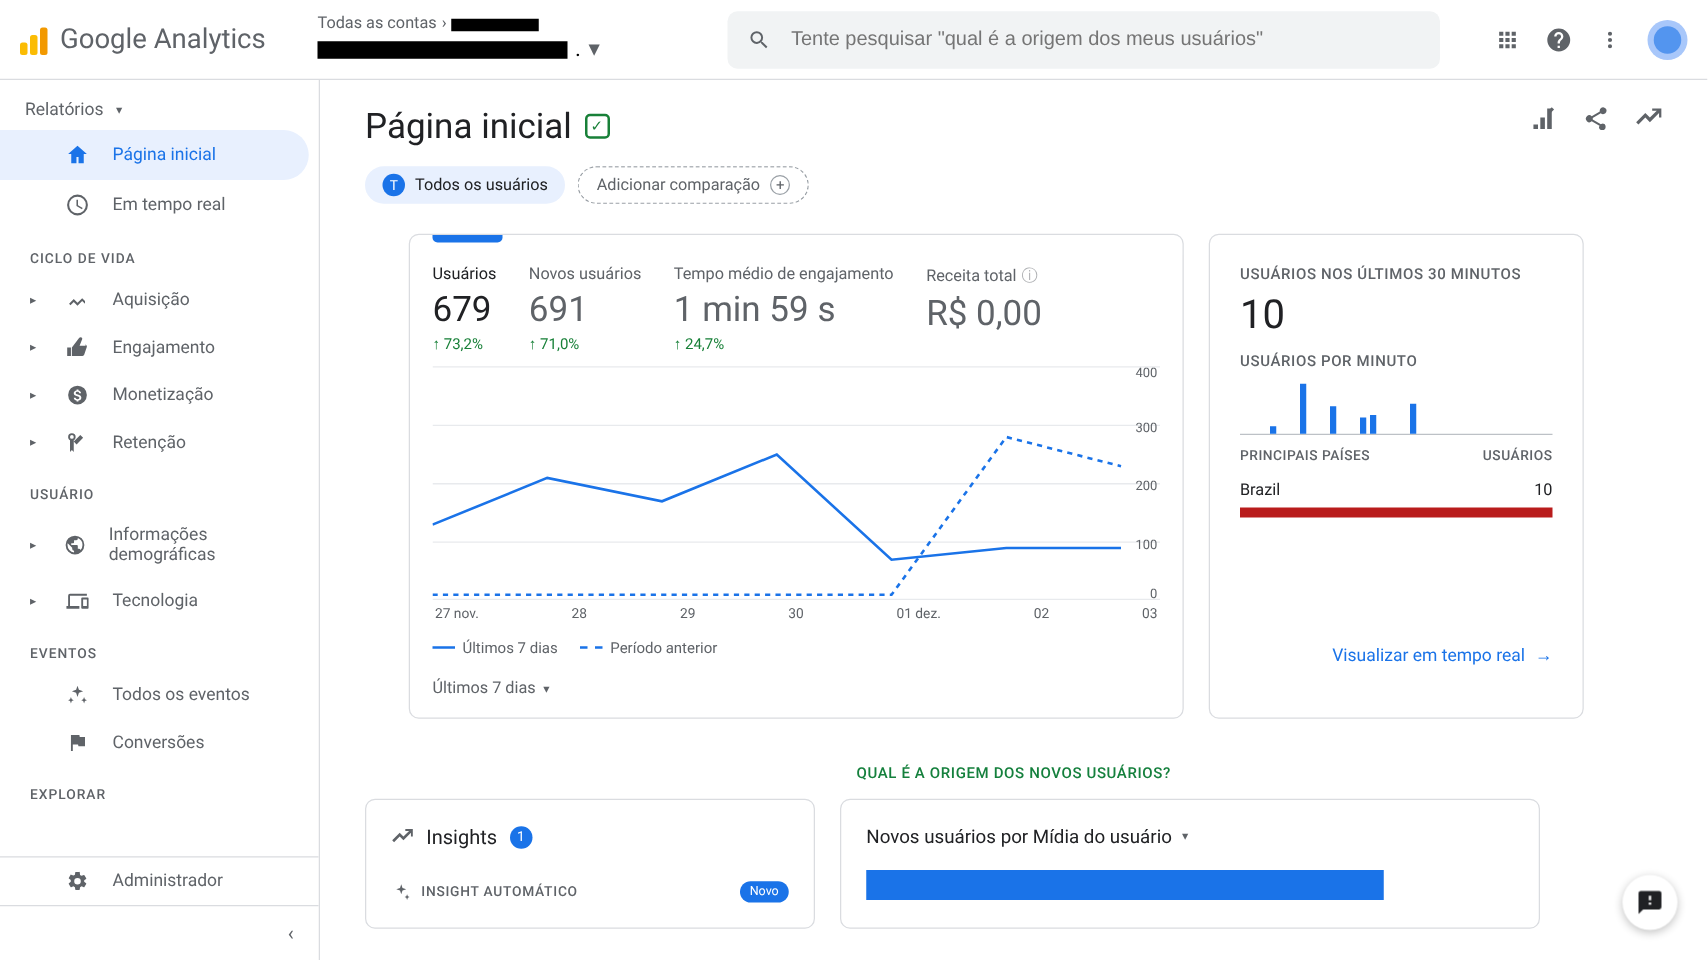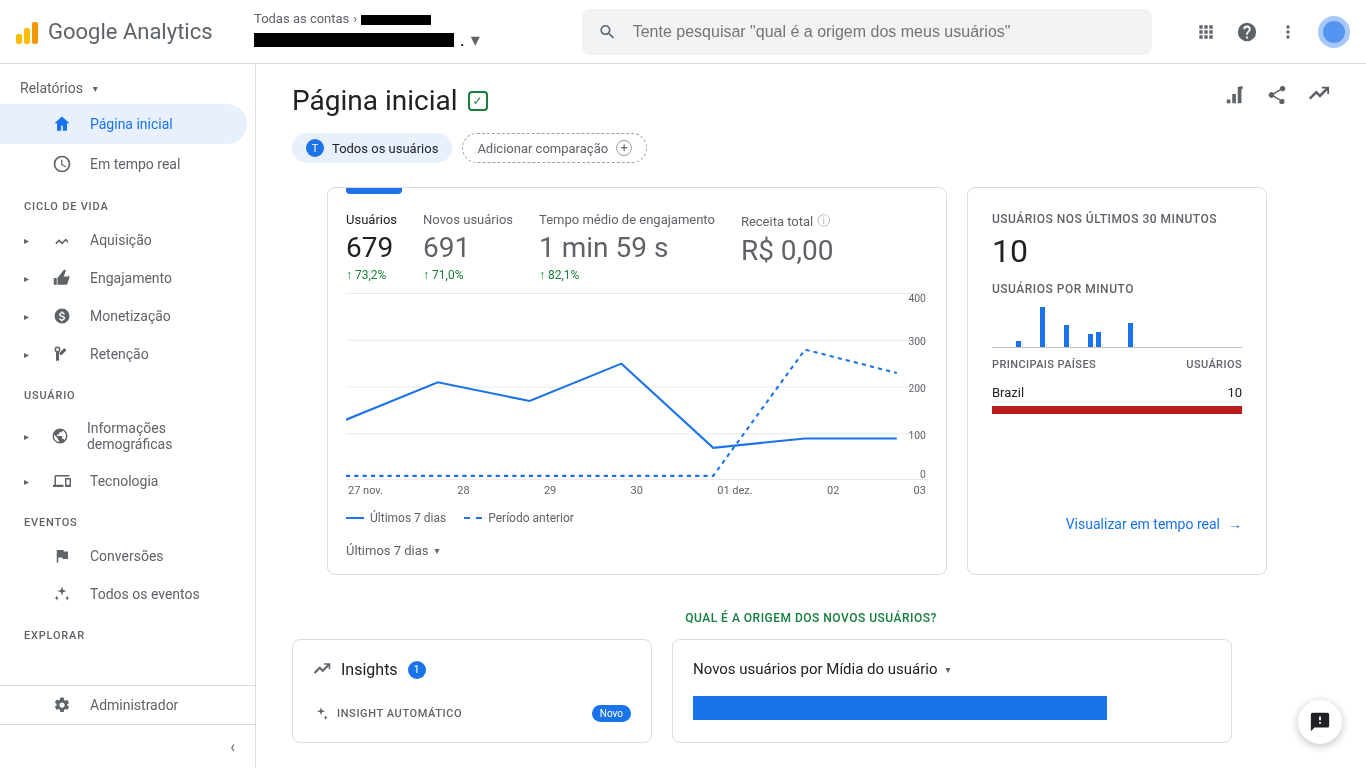--- a/index.html
+++ b/index.html
@@ -216,33 +216,33 @@
           </svg>
         </span>
         <span>Tecnologia</span>
       </div>
 
     <div class="nav-head">EVENTOS</div>
     <div class="nav-item">
         <span class="expand"></span>
         <span class="ico">
           <svg width="18" height="18" viewBox="0 0 24 24">
+            <path fill="#5f6368" d="M12 2l1.5 4.5L18 8l-4.5 1.5L12 14l-1.5-4.5L6 8l4.5-1.5zM19 14l.9 2.6L22 17.5l-2.1.9L19 21l-.9-2.6L16 17.5l2.1-.9zM5 14l.9 2.6L8 17.5l-2.1.9L5 21l-.9-2.6L2 17.5l2.1-.9z"></path>
+          </svg>
+        </span>
+        <span>Todos os eventos</span>
+      </div>
+    <div class="nav-item">
+        <span class="expand"></span>
+        <span class="ico">
+          <svg width="18" height="18" viewBox="0 0 24 24">
             <path fill="#5f6368" d="M14.4 6L14 4H5v17h2v-7h5.6l.4 2h7V6z"></path>
           </svg>
         </span>
         <span>Conversões</span>
-      </div>
-    <div class="nav-item">
-        <span class="expand"></span>
-        <span class="ico">
-          <svg width="18" height="18" viewBox="0 0 24 24">
-            <path fill="#5f6368" d="M12 2l1.5 4.5L18 8l-4.5 1.5L12 14l-1.5-4.5L6 8l4.5-1.5zM19 14l.9 2.6L22 17.5l-2.1.9L19 21l-.9-2.6L16 17.5l2.1-.9zM5 14l.9 2.6L8 17.5l-2.1.9L5 21l-.9-2.6L2 17.5l2.1-.9z"></path>
-          </svg>
-        </span>
-        <span>Todos os eventos</span>
       </div>
 
     <div class="nav-head">EXPLORAR</div>
 
     <div class="sidebar-bottom">
       <div class="nav-item">
           <span class="expand"></span>
           <span class="ico">
             <svg width="18" height="18" viewBox="0 0 24 24">
               <path fill="#5f6368" d="M19.14 12.94a7.49 7.49 0 000-1.88l2.03-1.58a.5.5 0 00.12-.64l-1.92-3.32a.5.5 0 00-.61-.22l-2.39.96a7.03 7.03 0 00-1.62-.94l-.36-2.54A.5.5 0 0013.9 2h-3.8a.5.5 0 00-.49.42l-.36 2.54c-.58.24-1.12.55-1.62.94l-2.39-.96a.5.5 0 00-.61.22L2.71 8.48a.5.5 0 00.12.64l2.03 1.58a7.49 7.49 0 000 1.88l-2.03 1.58a.5.5 0 00-.12.64l1.92 3.32c.14.24.43.34.61.22l2.39-.96c.5.39 1.04.7 1.62.94l.36 2.54a.5.5 0 00.49.42h3.8a.5.5 0 00.49-.42l.36-2.54c.58-.24 1.12-.55 1.62-.94l2.39.96c.18.12.47.02.61-.22l1.92-3.32a.5.5 0 00-.12-.64l-2.03-1.58zM12 15.5A3.5 3.5 0 1112 8.5a3.5 3.5 0 010 7z"></path>
@@ -294,21 +294,21 @@
                 <div class="delta">↑ 73,2%</div>
               </div>
               <div class="mh">
                 <div class="lbl">Novos usuários</div>
                 <div class="val">691</div>
                 <div class="delta">↑ 71,0%</div>
               </div>
               <div class="mh">
                 <div class="lbl">Tempo médio de engajamento</div>
                 <div class="val">1 min 59 s</div>
-                <div class="delta">↑ 82,1%</div>
+                <div class="delta">↑ 24,7%</div>
               </div>
               <div class="mh">
                 <div class="lbl">Receita total <span style="opacity:.5;">ⓘ</span></div>
                 <div class="val">R$ 0,00</div>
               </div>
             </div>
           <div class="chart-wrap">
             <svg class="chart-svg" viewBox="0 0 560 180">
               <g stroke="#e8eaed" stroke-width="1">
                 <line x1="0" y1="0" x2="560" y2="0"></line>

